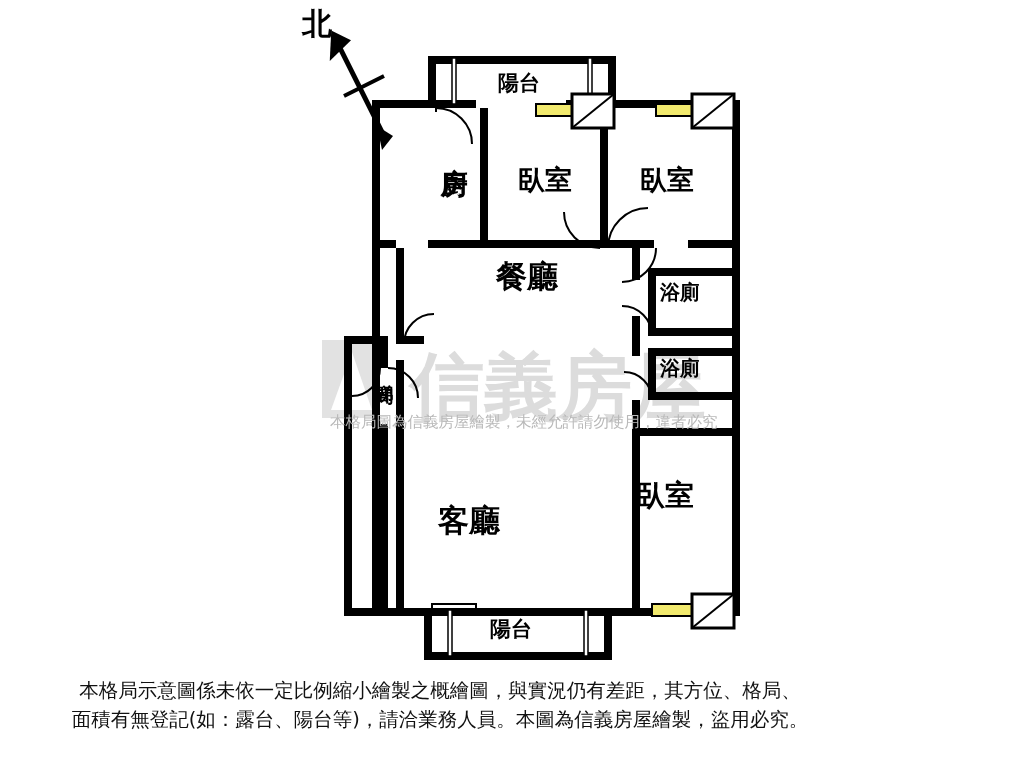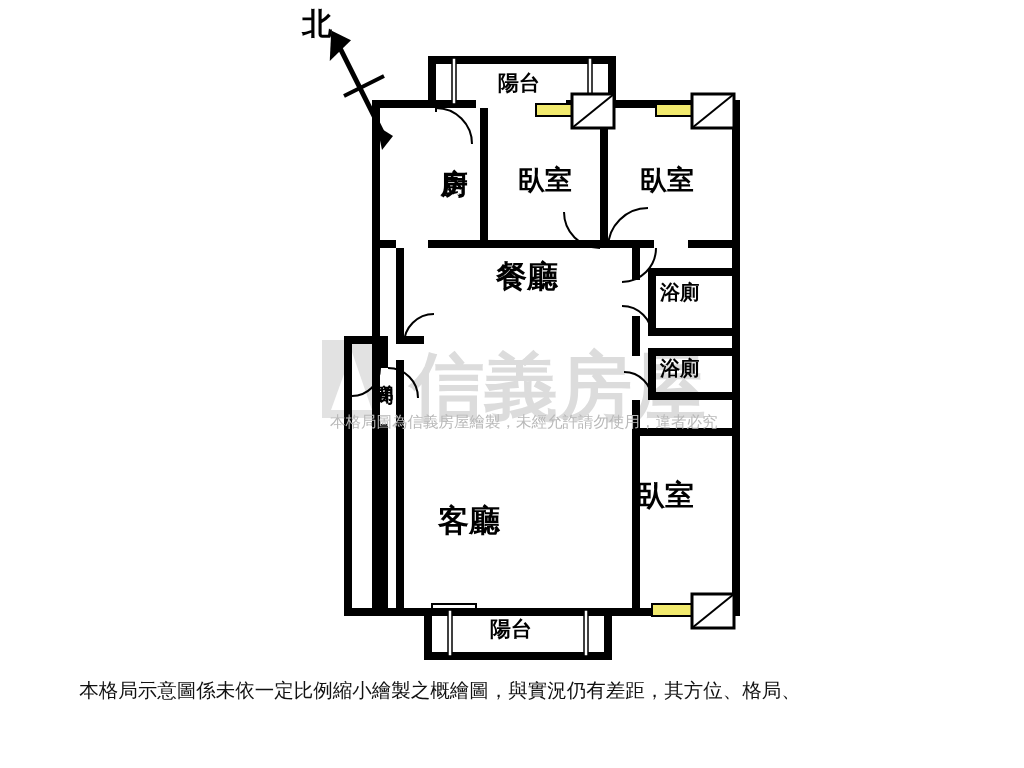--- a/index.html
+++ b/index.html
@@ -202,13 +202,14 @@
 <div class="room-label" style="left:636px; top:480px; font-size:29px;">臥室</div>
 
 <div class="room-label" style="left:490px; top:618px; font-size:21px;">陽台</div>
 
 <div class="room-label" style="left:302px; top:8px; font-size:30px;">北</div>
 
 <div class="wm-text" style="left:330px; top:412px; font-size:15.5px;">本格局圖為信義房屋繪製，未經允許請勿使用，違者必究</div>
 
 <div class="footer">
   <div>本格局示意圖係未依一定比例縮小繪製之概繪圖，與實況仍有差距，其方位、格局、</div>
+  <div>面積有無登記(如：露台、陽台等)，請洽業務人員。本圖為信義房屋繪製，盜用必究。</div>
 </div>
 
 </body></html>

